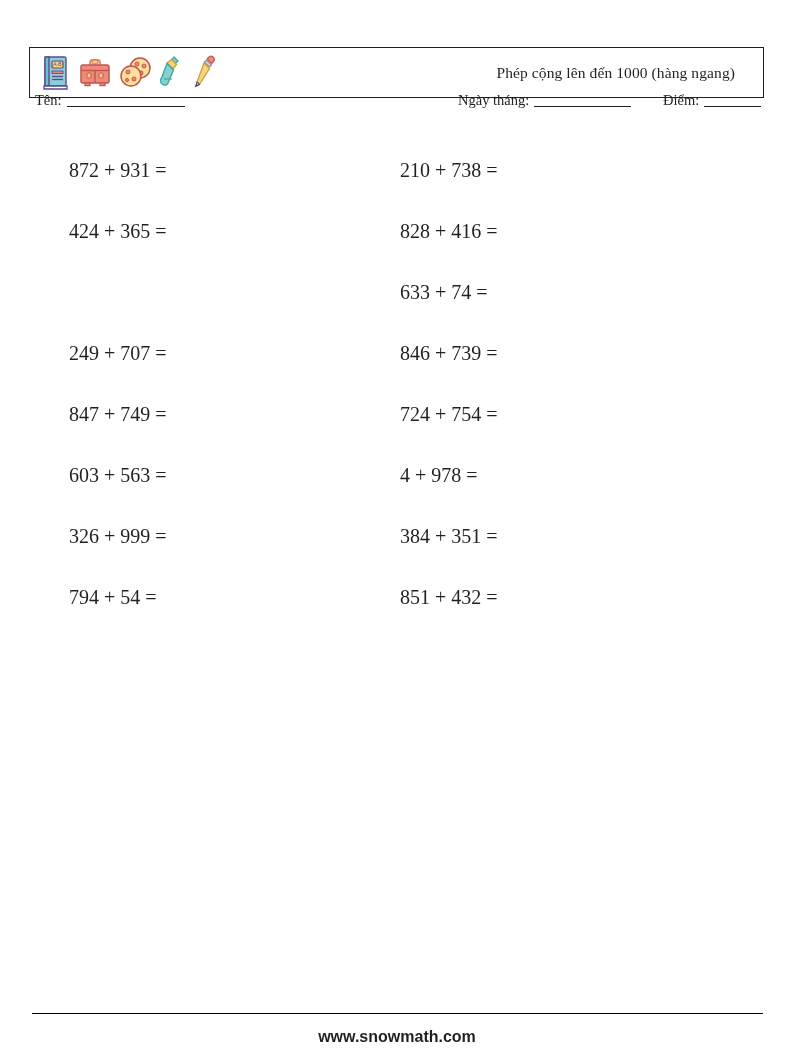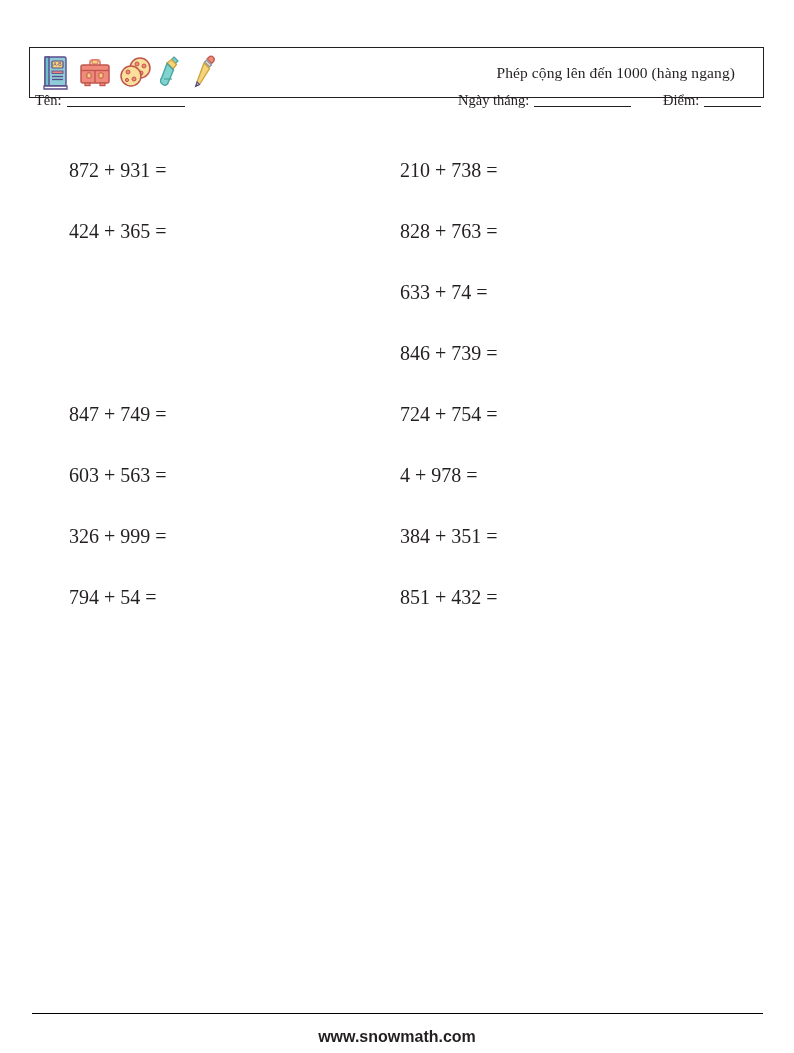--- a/index.html
+++ b/index.html
@@ -212,26 +212,27 @@
 </div>
 
 <div class="problems">
 
   <div class="prow">
     <div class="pcell col0">872 + 931 =</div>
     <div class="pcell col1">210 + 738 =</div>
   </div>
   <div class="prow">
     <div class="pcell col0">424 + 365 =</div>
-    <div class="pcell col1">828 + 763 =</div>
+    <div class="pcell col1">828 + 416 =</div>
   </div>
   <div class="prow">
     <div class="pcell col1">633 + 74 =</div>
   </div>
   <div class="prow">
+    <div class="pcell col0">249 + 707 =</div>
     <div class="pcell col1">846 + 739 =</div>
   </div>
   <div class="prow">
     <div class="pcell col0">847 + 749 =</div>
     <div class="pcell col1">724 + 754 =</div>
   </div>
   <div class="prow">
     <div class="pcell col0">603 + 563 =</div>
     <div class="pcell col1">4 + 978 =</div>
   </div>

